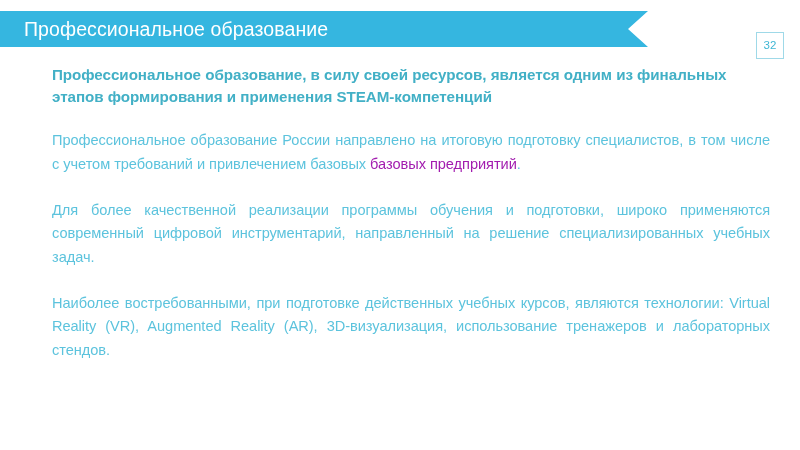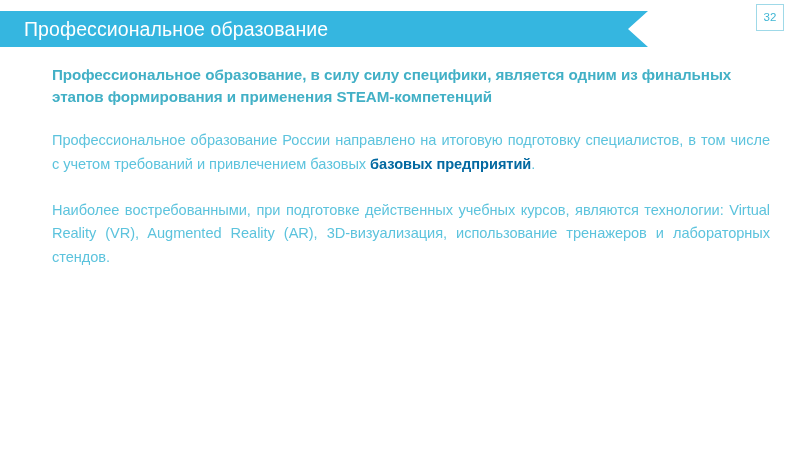--- a/index.html
+++ b/index.html
@@ -41,21 +41,21 @@
     font-size: 19.5px;
     font-weight: 400;
     letter-spacing: 0.1px;
     white-space: nowrap;
   }
 
   
   .page-badge {
     position: absolute;
     left: 756px;
-    top: 4px;
+    top: 32px;
     width: 28px;
     height: 27px;
     border: 1.6px solid #9fd9e8;
     box-sizing: border-box;
     display: flex;
     align-items: center;
     justify-content: center;
   }
   .page-badge-num {
     color: #3fb6d4;
@@ -93,22 +93,22 @@
     line-height: 1.60;
     text-align: justify;
     text-justify: inter-word;
     margin: 0 0 23px 0;
     letter-spacing: -0.05px;
   }
   p.para:last-child {
     margin-bottom: 8px;
   }
   p.para .strong {
-    font-weight: bold;
-    color: #0369a1;
+    font-weight: normal;
+    color: #a21caf;
   }
 </style>
 </head>
 <body>
 
 <div class="slide">
 
   <div class="ribbon-wrap">
     <svg class="ribbon-svg" viewBox="0 0 650 36" preserveAspectRatio="none">
       <path d="M0,0 L648,0 L628,18 L648,36 L0,36 Z" fill="#35b6e0"></path>
@@ -116,28 +116,31 @@
   </div>
 
   <div class="header-title">Профессиональное образование</div>
 
   <div class="page-badge">
     <span class="page-badge-num">32</span>
   </div>
 
   <div class="content">
 
-    <div class="lead">Профессиональное образование, в силу силу специфики, является одним из финальных этапов формирования и применения STEAM-компетенций</div>
+    <div class="lead">Профессиональное образование, в силу своей ресурсов, является одним из финальных этапов формирования и применения STEAM-компетенций</div>
 
     <div class="body-block">
 
       <p class="para">
         <span>Профессиональное образование России направлено на итоговую подготовку специалистов, в том числе с учетом требований и привлечением базовых </span><span class="strong">базовых предприятий</span><span>.</span>
       </p>
 
+      <p class="para">
+        <span>Для более качественной реализации программы обучения и подготовки, широко применяются современный цифровой инструментарий, направленный на решение специализированных учебных задач.</span>
+      </p>
 
       <p class="para">
         <span>Наиболее востребованными, при подготовке действенных учебных курсов, являются технологии: Virtual Reality (VR), Augmented Reality (AR), 3D-визуализация, использование тренажеров и лабораторных стендов.</span>
       </p>
 
     </div>
   </div>
 
 </div>
 

